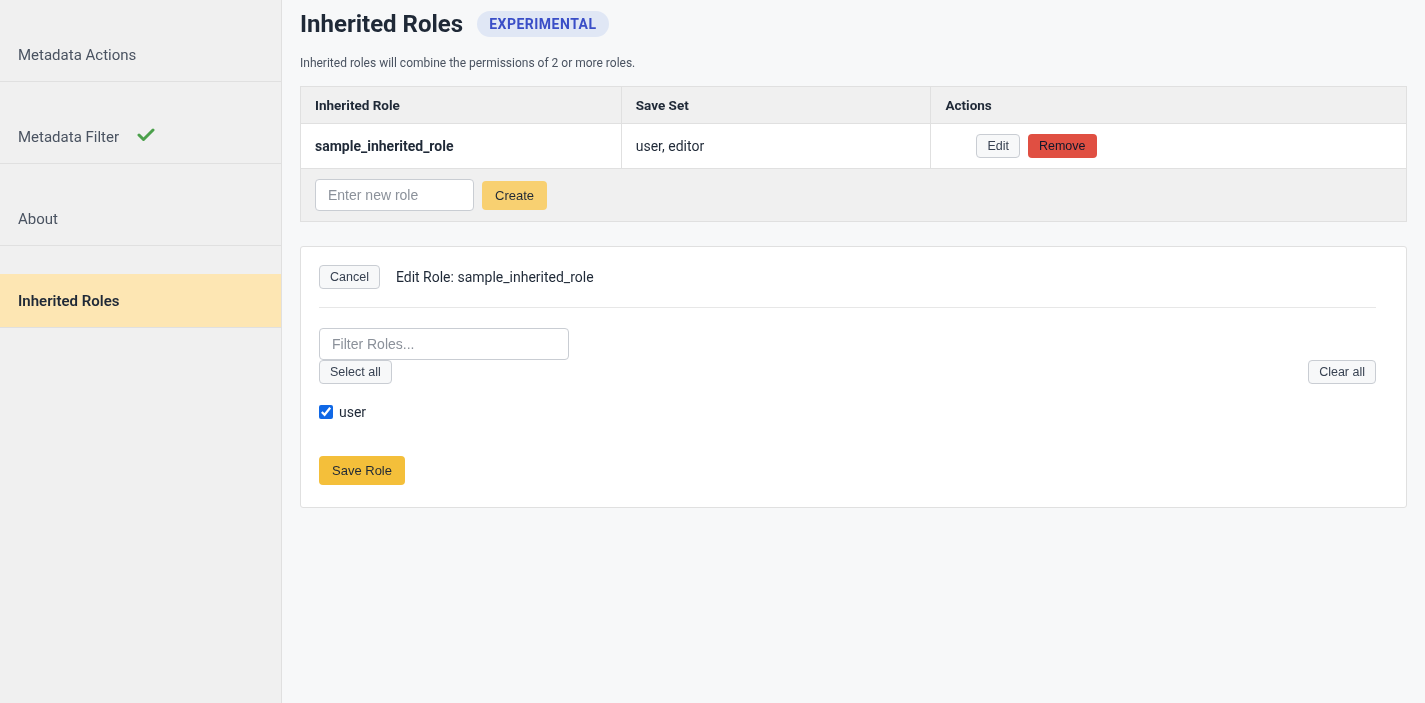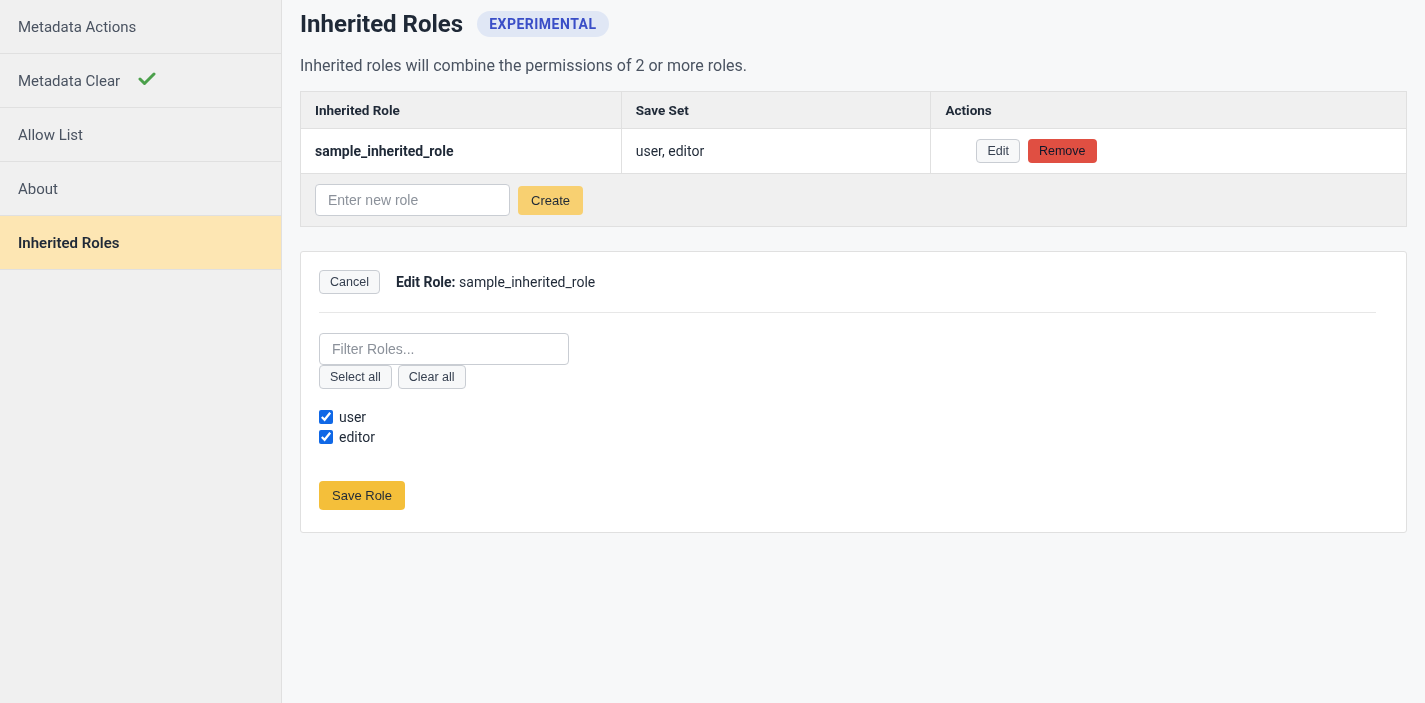--- a/index.html
+++ b/index.html
@@ -26,20 +26,21 @@
     .sidebar-item {
       padding: 0 18px;
       height: 54px;
       display: flex;
       align-items: center;
       border-bottom: 1px solid #e0e0e0;
       cursor: pointer;
       color: #4a5361;
       font-weight: 400;
       font-size: 15px;
+      margin-top: 28px;
     }
     .sidebar-item.active {
       background: #fde6b3;
       font-weight: 600;
       color: #1f2937;
     }
     .sidebar-item .check-icon {
       margin-left: 18px;
       color: #4ba04b;
     }
@@ -65,21 +66,21 @@
       color: #3a4ec7;
       font-size: 14px;
       font-weight: 700;
       letter-spacing: 0.5px;
       padding: 5px 12px;
       border-radius: 14px;
       text-transform: uppercase;
     }
     .subtitle {
       color: #4a5361;
-      font-size: 16px;
+      font-size: 12px;
       margin-bottom: 16px;
     }
     .data-table {
       width: 100%;
       border-collapse: collapse;
       border: 1px solid #e0e0e0;
       background: #fff;
       margin-bottom: 24px;
     }
     .data-table th {
@@ -157,35 +158,36 @@
     }
     .edit-header {
       display: flex;
       align-items: center;
       gap: 16px;
       padding-bottom: 18px;
       border-bottom: 1px solid #e7e7e7;
       margin-bottom: 20px;
     }
     .edit-role-label {
-      font-weight: 700;
+      font-weight: 400;
       font-size: 14px;
     }
     .edit-role-name {
       font-weight: 400;
     }
     .filter-row {
     }
     .filter-row .text-input {
       width: 250px;
     }
     .select-buttons {
       display: flex;
       gap: 6px;
       margin-bottom: 20px;
+      justify-content: space-between;
     }
     .checkbox-row {
       display: flex;
       align-items: center;
       gap: 6px;
       margin-bottom: 4px;
       font-size: 14px;
     }
     .checkbox-row input[type="checkbox"] {
       width: 14px;
@@ -199,40 +201,37 @@
       display: flex;
       gap: 8px;
       margin-left: 31px;
     }
     .input-row-content {
       display: flex;
       gap: 8px;
       align-items: center;
     }
     .input-row-content .text-input {
-      width: 195px;
+      width: 159px;
     }
   </style>
 </head>
 <body>
 
 <nav class="sidebar">
   <div class="sidebar-item">
     <span>Metadata Actions</span>
   </div>
   <div class="sidebar-item">
-    <span>Metadata Clear</span>
+    <span>Metadata Filter</span>
     <span class="check-icon">
       <svg width="18" height="14" viewBox="0 0 18 14" fill="none">
           <path d="M2 7 L6.5 11.5 L16 2" stroke="currentColor" stroke-width="3" stroke-linecap="round" stroke-linejoin="round"></path>
         </svg>
     </span>
-  </div>
-  <div class="sidebar-item">
-    <span>Allow List</span>
   </div>
   <div class="sidebar-item">
     <span>About</span>
   </div>
   <div class="sidebar-item active">
     <span>Inherited Roles</span>
   </div>
 </nav>
 
 <main class="main">
@@ -289,23 +288,19 @@
     <div class="select-buttons">
       <button class="btn btn-sm btn-default">Select all</button>
       <button class="btn btn-sm btn-default">Clear all</button>
     </div>
 
     <div>
       <label class="checkbox-row">
         <input type="checkbox" checked="" style="">
         <span>user</span>
       </label>
-      <label class="checkbox-row">
-        <input type="checkbox" checked="" style="">
-        <span>editor</span>
-      </label>
     </div>
 
     <div class="save-row">
       <button class="btn btn-yellow-strong">Save Role</button>
     </div>
   </div>
 </main>
 
 </body></html>

